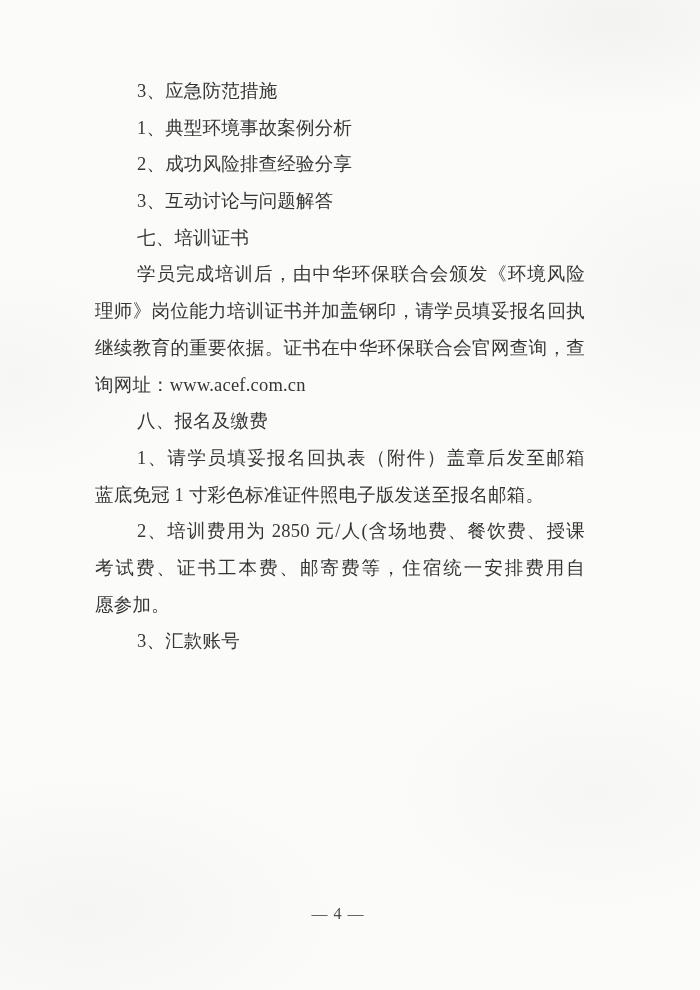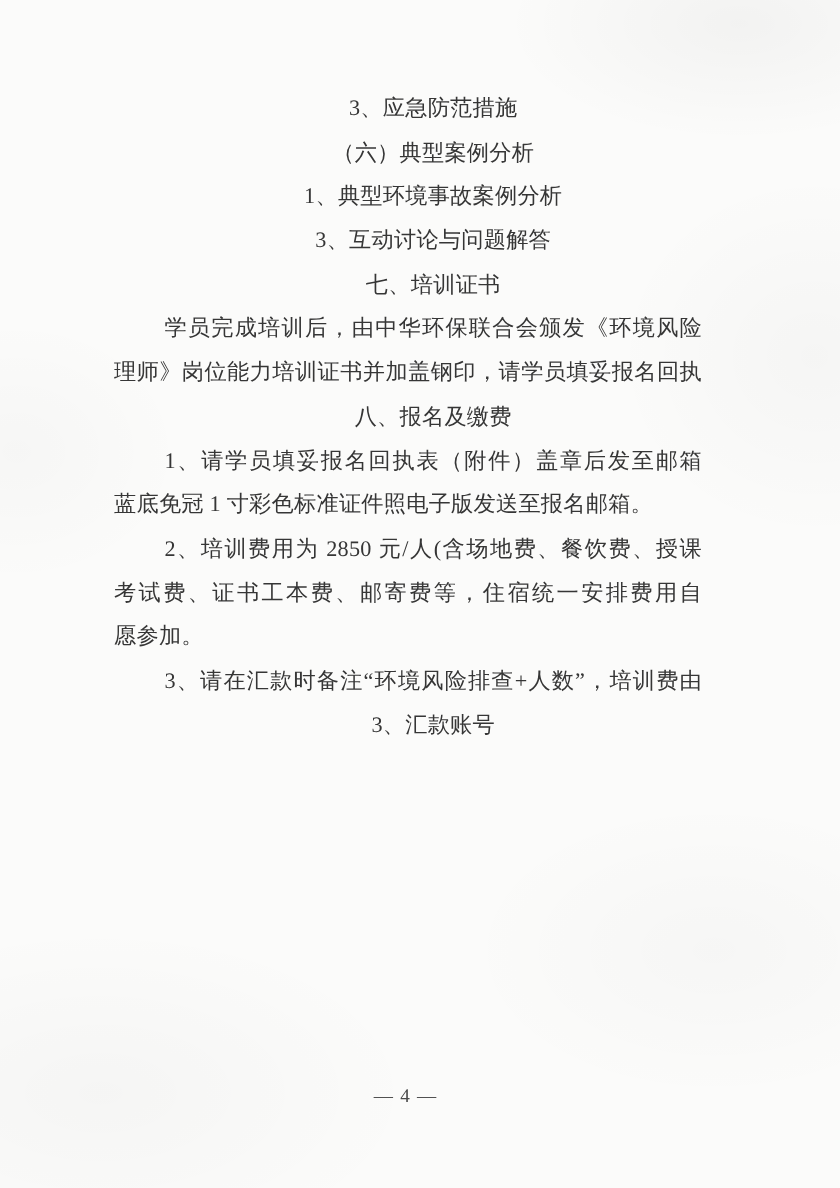--- a/index.html
+++ b/index.html
@@ -24,50 +24,51 @@
     top: 73px;
     width: 490px;
     font-size: 18.5px;
     line-height: 36.7px;
     letter-spacing: 0.2px;
   }
   .ln {
     height: 36.7px;
     overflow: hidden;
   }
-  .ind { text-indent: 42px; text-align: center; }
+  .ind { text-indent: 42px; }
   .just {
     text-align: justify;
     text-align-last: justify;
   }
   .pagenum {
     position: absolute;
     left: 338px;
     top: 905px;
     transform: translateX(-50%);
     font-size: 16px;
     letter-spacing: 1px;
     color: #4a4a4a;
     white-space: pre;
   }
 </style>
 </head>
 <body>
 
 <div class="textblock">
   <div class="ln ind">3、应急防范措施</div>
-  <div class="ln ind">（六）典型案例分析</div>
   <div class="ln ind">1、典型环境事故案例分析</div>
+  <div class="ln ind">2、成功风险排查经验分享</div>
   <div class="ln ind">3、互动讨论与问题解答</div>
   <div class="ln ind">七、培训证书</div>
   <div class="ln ind just">学员完成培训后，由中华环保联合会颁发《环境风险管</div>
   <div class="ln just">理师》岗位能力培训证书并加盖钢印，请学员填妥报名回执表</div>
+  <div class="ln just">继续教育的重要依据。证书在中华环保联合会官网查询，查</div>
+  <div class="ln">询网址：www.acef.com.cn</div>
   <div class="ln ind">八、报名及缴费</div>
   <div class="ln ind just">1、请学员填妥报名回执表（附件）盖章后发至邮箱</div>
   <div class="ln">蓝底免冠 1 寸彩色标准证件照电子版发送至报名邮箱。</div>
   <div class="ln ind just">2、培训费用为 2850 元/人(含场地费、餐饮费、授课费、</div>
   <div class="ln just">考试费、证书工本费、邮寄费等，住宿统一安排费用自理)，</div>
   <div class="ln">愿参加。</div>
-  <div class="ln ind just">3、请在汇款时备注“环境风险排查+人数”，培训费由</div>
   <div class="ln ind">3、汇款账号</div>
 </div>
 
 <div class="pagenum">— 4 —</div>
 
 </body></html>

